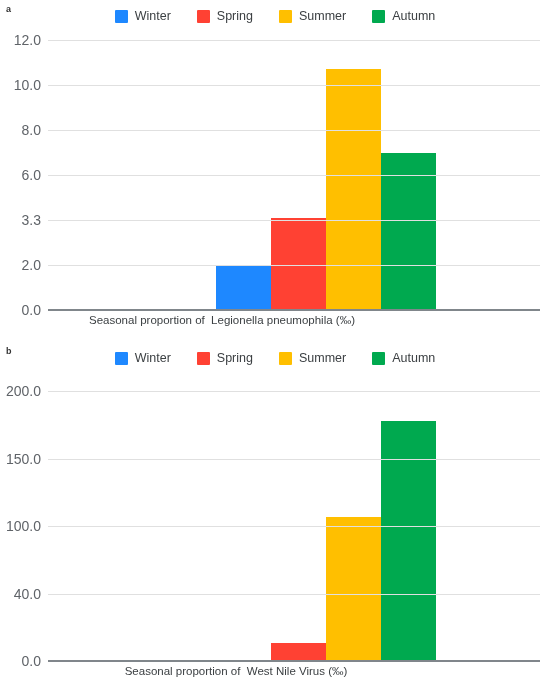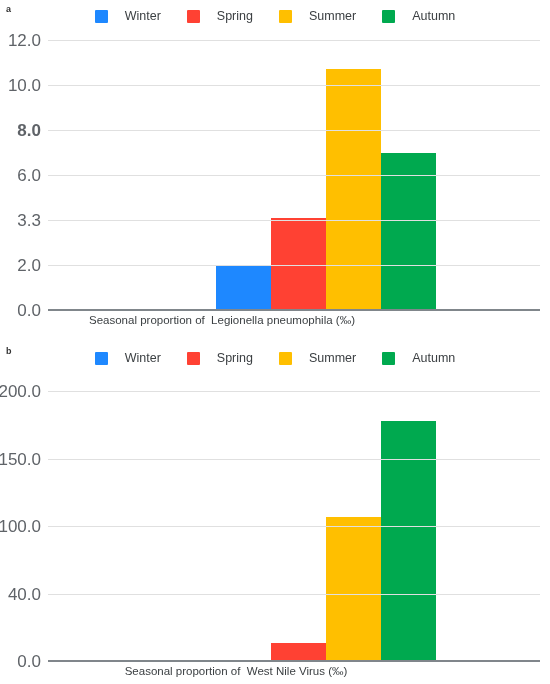--- a/index.html
+++ b/index.html
@@ -50,21 +50,21 @@
     top: 9px;
     width: 550px;
     display: flex;
     justify-content: center;
     align-items: center;
     gap: 26px;
   }
   .legend-item {
     display: flex;
     align-items: center;
-    gap: 17px;
+    gap: 7px;
   }
   .legend-swatch {
     width: 13px;
     height: 13px;
     border-radius: 1px;
     display: block;
   }
   .legend-label {
     font-size: 12.5px;
     color: #3c4043;
@@ -95,21 +95,21 @@
     bottom: -1px;
     width: 492px;
     height: 2px;
     background: #80868b;
   }
 
   .ytick {
     position: absolute;
     right: 100%;
     margin-right: 7px;
-    font-size: 17px;
+    font-size: 14px;
     color: #5f6368;
     line-height: 11px;
     white-space: nowrap;
     transform: translateY(-5px);
   }
 
   .bars {
     position: absolute;
     left: 0;
     bottom: 0;
@@ -187,21 +187,21 @@
         </div>
       <div class="baseline"></div>
     <div class="ytick" style="top: 270px;">0.0</div>
         <div class="gridline" style="top: 225px;"></div>
         <div class="ytick" style="top: 225px;">2.0</div>
         <div class="gridline" style="top: 180px;"></div>
         <div class="ytick" style="top: 180px;">3.3</div>
         <div class="gridline" style="top: 135px;"></div>
         <div class="ytick" style="top: 135px;">6.0</div>
         <div class="gridline" style="top: 90px;"></div>
-        <div class="ytick" style="top: 90px; font-weight: bold;">8.0</div>
+        <div class="ytick" style="top: 90px;">8.0</div>
         <div class="gridline" style="top: 45px;"></div>
         <div class="ytick" style="top: 45px;">10.0</div>
         <div class="gridline" style="top: 0px;"></div>
         <div class="ytick" style="top: 0px;">12.0</div>
       </div>
 
     <div class="xlabel">Seasonal proportion of  Legionella pneumophila (‰)</div>
   </div>
 
   <div class="panel" id="panel-b">

